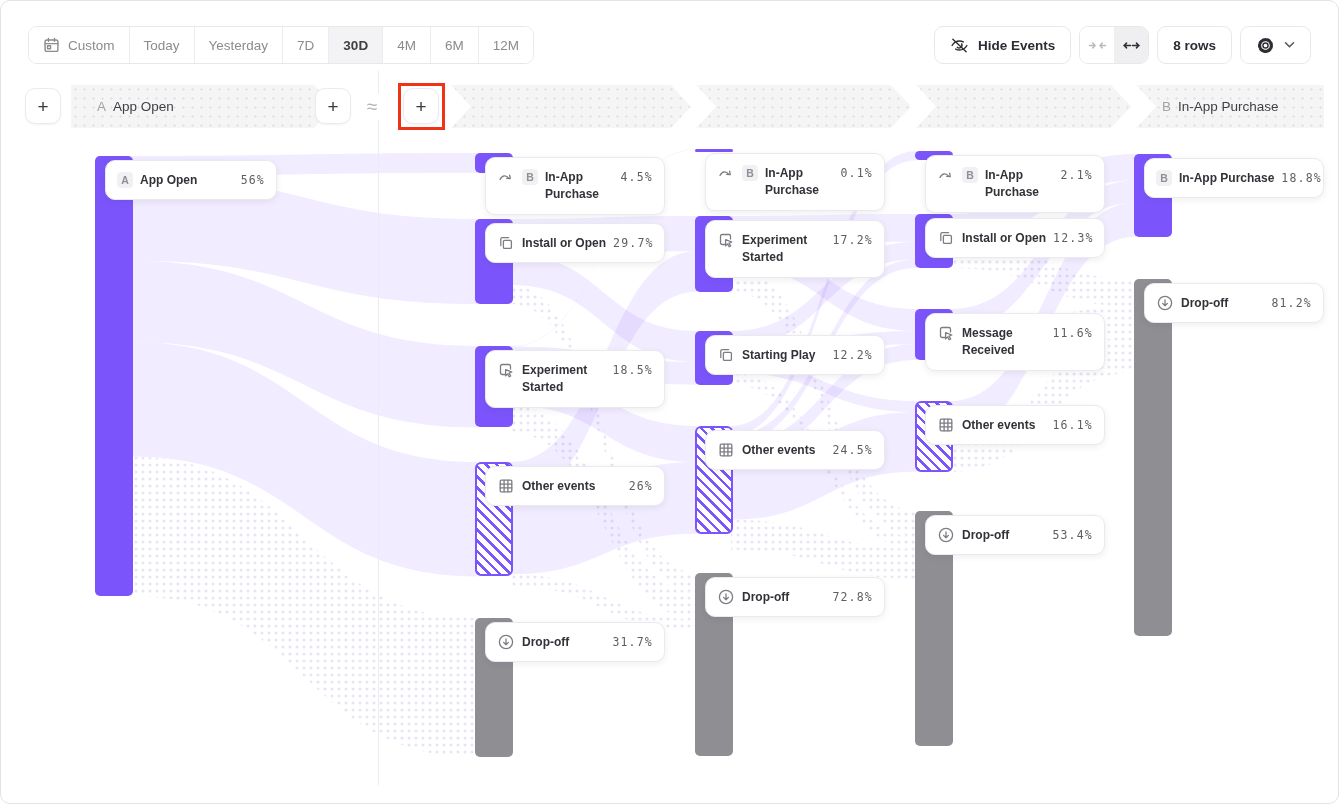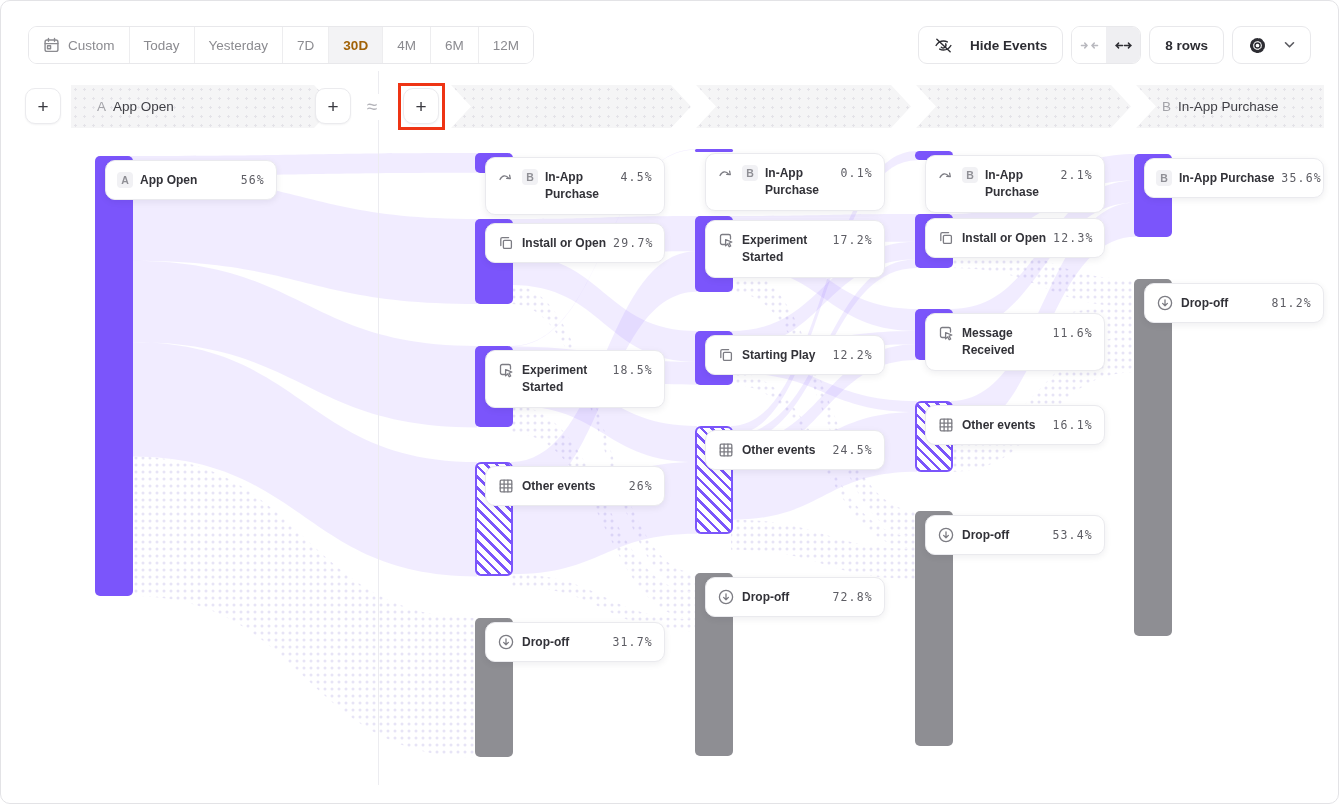--- a/index.html
+++ b/index.html
@@ -13,24 +13,24 @@
   .toolbar { position: absolute; left: 0; top: 0; width: 100%; height: 66px; z-index: 6; }
   .seg-control {
     position: absolute; left: 27px; top: 25px; display: inline-flex;
     background: #fff; border: 1px solid #e8e8eb; border-radius: 9px; overflow: hidden; height: 38px;
   }
   .seg {
     display: inline-flex; align-items: center; gap: 8px; padding: 0 14px; cursor: pointer;
     font-size: 13.5px; color: #8b8b90; border-right: 1px solid #ededef; background: #fff; white-space: nowrap;
   }
   .seg:last-child { border-right: none; }
-  .seg.active { background: #f3f3f5; color: #a16207; font-weight: 700; }
+  .seg.active { background: #f3f3f5; color: #404040; font-weight: 700; }
   .right-cluster { position: absolute; right: 27px; top: 25px; display: flex; gap: 8px; align-items: center; }
   .btn {
-    display: inline-flex; align-items: center; gap: 17px; height: 38px; padding: 0 15px;
+    display: inline-flex; align-items: center; gap: 9px; height: 38px; padding: 0 15px;
     background: #fff; border: 1px solid #e8e8eb; border-radius: 9px; cursor: pointer;
     font-size: 13.5px; font-weight: 600; color: #2d2d33; white-space: nowrap;
   }
   .arrow-seg { display: inline-flex; height: 38px; border: 1px solid #e8e8eb; border-radius: 9px; overflow: hidden; }
   .arrow-cell { width: 34px; display: flex; align-items: center; justify-content: center; background: #fff; cursor: pointer; }
   .arrow-cell.dim svg { stroke: #b9b9bf; }
   .arrow-cell.on { background: #efeff2; }
   .tbicon { width: 19px; height: 19px; stroke: #2d2d33; fill: none; stroke-width: 1.5; stroke-linecap: round; stroke-linejoin: round; }
   .chev { width: 11px; height: 8px; stroke: #5a5a60; fill: none; stroke-width: 1.6; stroke-linecap: round; stroke-linejoin: round; }
 
@@ -369,21 +369,21 @@
             <circle cx="9" cy="9" r="6.6"></circle>
             <path d="M9 5.8v6M6.6 9.4 9 11.8l2.4-2.4"></path>
           </svg></span>
         <span class="lbl">Drop-off</span>
         <span class="pct">53.4%</span>
       </div>
       <div class="bar event" style="left: 1133px; top: 153px; height: 82.72px;"></div>
       <div class="card one" style="left: 1143px; top: 157px; width: 180px;">
         <span class="badge">B</span>
         <span class="lbl">In-App Purchase</span>
-        <span class="pct">35.6%</span>
+        <span class="pct">18.8%</span>
       </div>
       <div class="bar dropoff" style="left: 1133px; top: 278px; height: 357.28px;"></div>
       <div class="card one" style="left: 1143px; top: 282px; width: 180px;">
         <span class="nicon"><svg viewBox="0 0 18 18">
             <circle cx="9" cy="9" r="6.6"></circle>
             <path d="M9 5.8v6M6.6 9.4 9 11.8l2.4-2.4"></path>
           </svg></span>
         <span class="lbl">Drop-off</span>
         <span class="pct">81.2%</span>
       </div>

